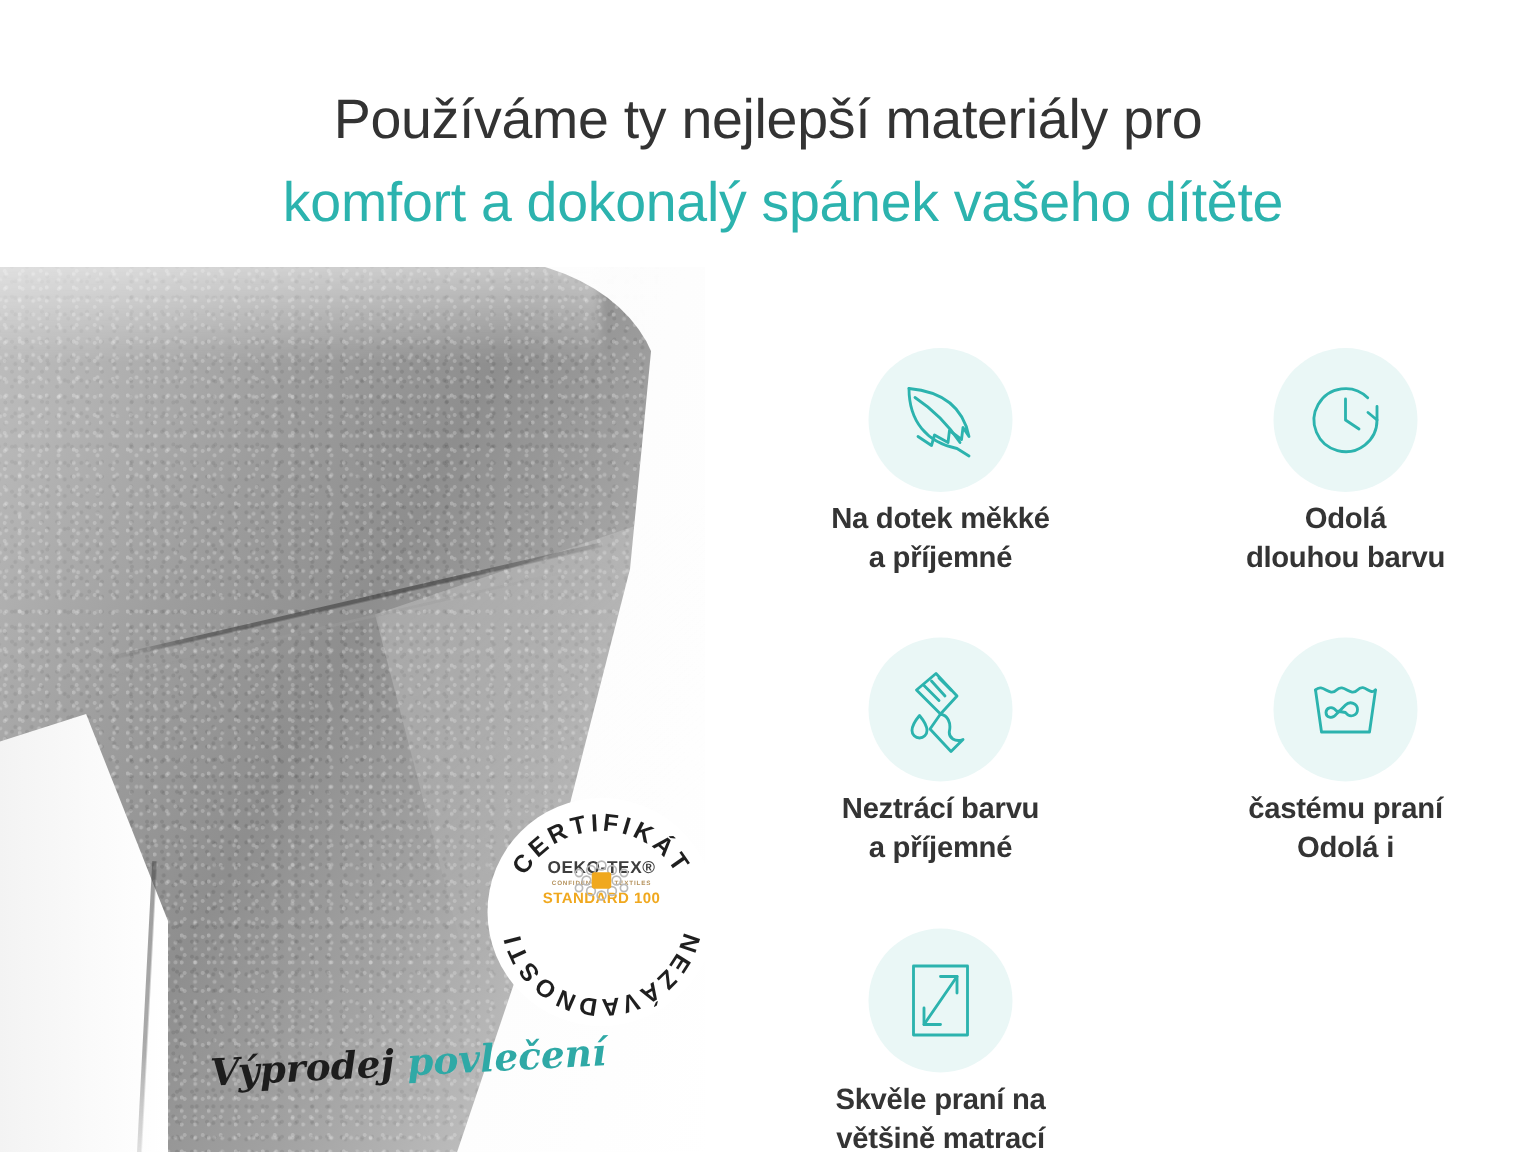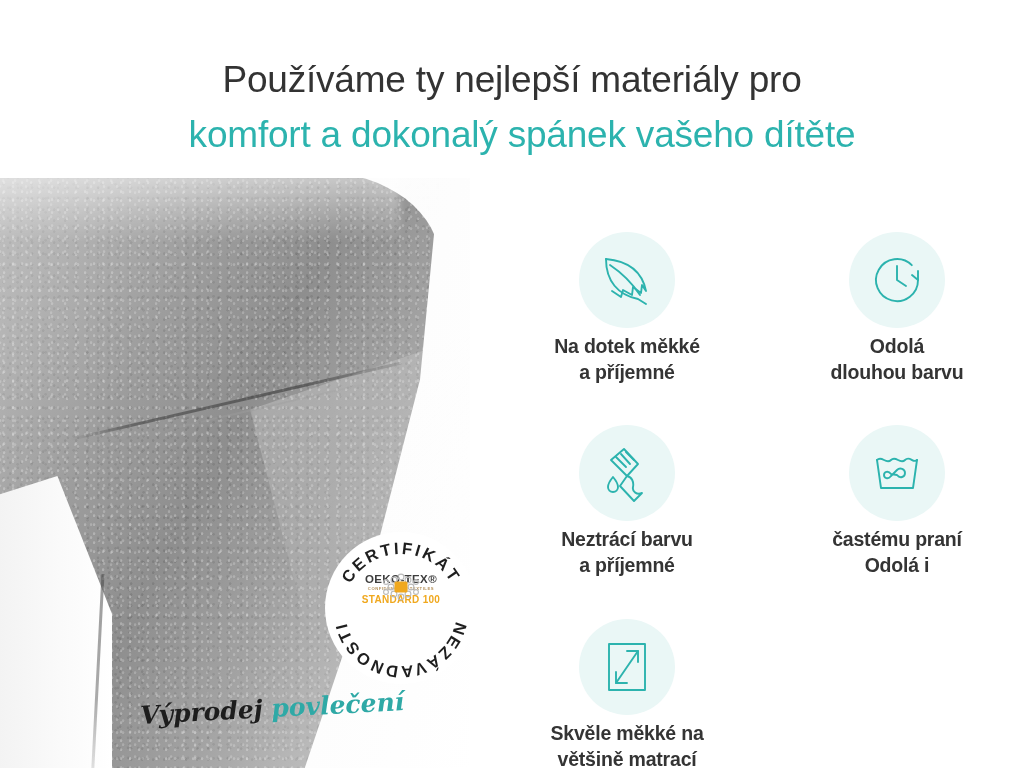--- a/index.html
+++ b/index.html
@@ -404,21 +404,21 @@
     <div class="feature">
       <div class="feature-icon">
         <svg width="58" height="58" viewBox="0 0 58 58" fill="none" stroke="#2cb3ae" stroke-width="1.9" stroke-linecap="round" stroke-linejoin="round">
           <rect x="11" y="6" width="36" height="46"></rect>
           <path d="M18 45 L 40 13"></path>
           <path d="M40 13 L 29 13 M40 13 L 40 24"></path>
           <path d="M18 45 L 29 45 M18 45 L 18 34"></path>
         </svg>
       </div>
       <div class="feature-label">
-        <span>Skvěle měkké na</span>
+        <span>Skvěle praní na</span>
         <span>většině matrací</span>
       </div>
     </div>
 
 
   </div>
 
 </div>
 
 </body></html>

